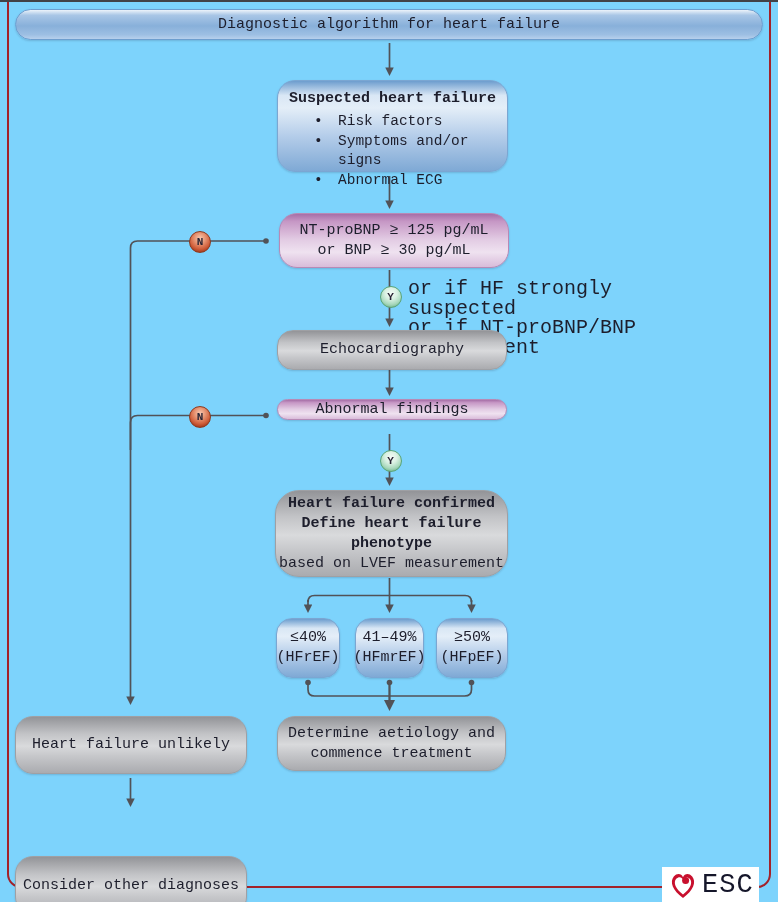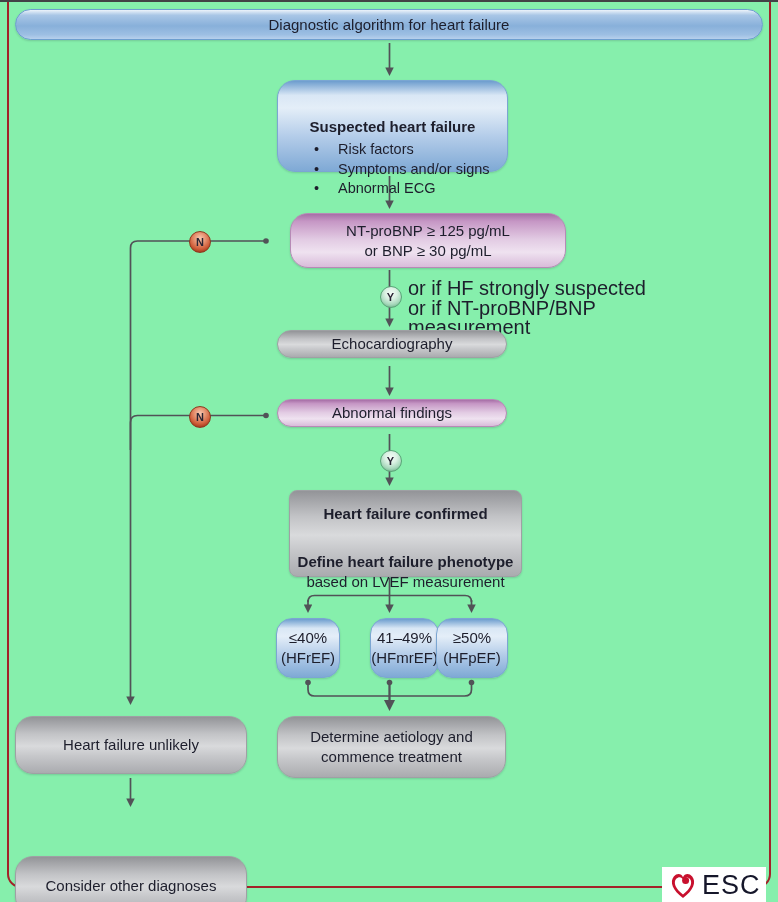--- a/index.html
+++ b/index.html
@@ -1,18 +1,18 @@
 <!DOCTYPE html>
 <html><head>
 <meta charset="utf-8">
 <style>
   html,body { margin:0; padding:0; background:#ffffff; }
   #figure {
-    position:relative; width:778px; height:902px; background:#86efac;
-    font-family:Liberation Sans, sans-serif;
+    position:relative; width:778px; height:902px; background:#7dd3fc;
+    font-family:Liberation Mono, monospace;
     color:#1d1e2c; overflow:hidden;
   }
   .top-edge { position:absolute; left:0; top:0; width:778px; height:2px; background:#424246; z-index:4; }
   .frame {
     position:absolute; left:7px; top:-20px; width:760px; height:904px;
     border:2px solid #a32229; border-radius:14px; z-index:0;
   }
   .lines { position:absolute; left:0; top:0; z-index:1; }
   .box {
     position:absolute; display:flex; flex-direction:column; align-items:center;
@@ -30,21 +30,21 @@
   .box-pink {
     background:linear-gradient(180deg,#a76fa7 0%,#c697c5 14%,#e2cbe3 48%,#efe2f0 72%,#d9bcda 100%);
     border:1px solid #b78ab6;
   }
   .box-gray {
     background:linear-gradient(180deg,#939498 0%,#c2c3c6 30%,#d9dadc 52%,#c6c7ca 70%,#aaabaf 100%);
     border:1px solid #9fa0a4;
   }
   .r16 { border-radius:16px; }
   .r18 { border-radius:18px; }
-  .bold { font-weight:bold;margin-top:28px; }
+  .bold { font-weight:bold; }
   .bullets { width:100%; padding-left:36px; box-sizing:border-box; text-align:left; font-size:14.5px; line-height:19.5px; margin-top:3px; }
   .bullet-row { display:flex; align-items:baseline; }
   .bullet-dot { width:24px; flex:0 0 24px; }
   .decision {
     position:absolute; width:20px; height:20px; border-radius:50%; z-index:3;
     display:flex; align-items:center; justify-content:center;
     font-size:11px; font-weight:bold; color:#2a2434;
   }
   .decision-n {
     background:radial-gradient(circle at 50% 32%, #f7c9b2 0%, #e89877 30%, #d05f3b 62%, #a03418 85%, #8c2a12 100%);
@@ -116,72 +116,72 @@
         <span class="bullet-dot">•</span>
         <span>Symptoms and/or signs</span>
       </div>
       <div class="bullet-row">
         <span class="bullet-dot">•</span>
         <span>Abnormal ECG</span>
       </div>
     </div>
   </div>
 
-  <div class="box box-pink r18" style="left:290px; top:213px; width:276px; height:55px;">
+  <div class="box box-pink r18" style="left:279px; top:213px; width:230px; height:55px;">
     <div>NT-proBNP ≥ 125 pg/mL</div>
     <div>or BNP ≥ 30 pg/mL</div>
   </div>
 
   <div class="decision decision-n" style="left:189px; top:231px;">
     <span>N</span>
   </div>
   <div class="decision decision-y" style="left:379.5px; top:286px;">
     <span>Y</span>
   </div>
 
   <div class="note">
     <div>or if HF strongly suspected</div>
     <div>or if NT-proBNP/BNP measurement</div>
   </div>
 
-  <div class="box box-gray r16" style="left:277px; top:330px; width:230px; height:28px;">
+  <div class="box box-gray r16" style="left:277px; top:330px; width:230px; height:40px;">
     <span>Echocardiography</span>
   </div>
 
-  <div class="box box-pink r16" style="left:277px; top:399px; width:230px; height:28px;">
+  <div class="box box-pink r16" style="left:277px; top:399px; width:230px; height:21px;">
     <span>Abnormal findings</span>
   </div>
 
   <div class="decision decision-n" style="left:189px; top:405.5px;">
     <span>N</span>
   </div>
   <div class="decision decision-y" style="left:379.5px; top:450px;">
     <span>Y</span>
   </div>
 
-  <div class="box box-gray" style="left:289px; top:490px; width:233px; height:87px; border-radius:8px;">
+  <div class="box box-gray" style="left:275px; top:490px; width:233px; height:87px; border-radius:24px;">
     <div class="bold">Heart failure confirmed</div>
     <div class="bold">Define heart failure phenotype</div>
     <div>based on LVEF measurement</div>
   </div>
 
   <div class="box box-blue r16" style="left:276px; top:618px; width:64px; height:60px;">
     <div>≤40%</div>
     <div>(HFrEF)</div>
   </div>
-  <div class="box box-blue r16" style="left:370px; top:618px; width:69px; height:60px;">
+  <div class="box box-blue r16" style="left:355px; top:618px; width:69px; height:60px;">
     <div>41–49%</div>
     <div>(HFmrEF)</div>
   </div>
   <div class="box box-blue r16" style="left:436px; top:618px; width:72px; height:60px;">
     <div>≥50%</div>
     <div>(HFpEF)</div>
   </div>
 
-  <div class="box box-gray r18" style="left:277px; top:716px; width:229px; height:62px;">
+  <div class="box box-gray r18" style="left:277px; top:716px; width:229px; height:55px;">
     <div>Determine aetiology and</div>
     <div>commence treatment</div>
   </div>
 
   <div class="box box-gray r18" style="left:15px; top:716px; width:232px; height:58px;">
     <span>Heart failure unlikely</span>
   </div>
 
   <div class="box box-gray r18" style="left:15px; top:856px; width:232px; height:59px;">
     <span>Consider other diagnoses</span>

